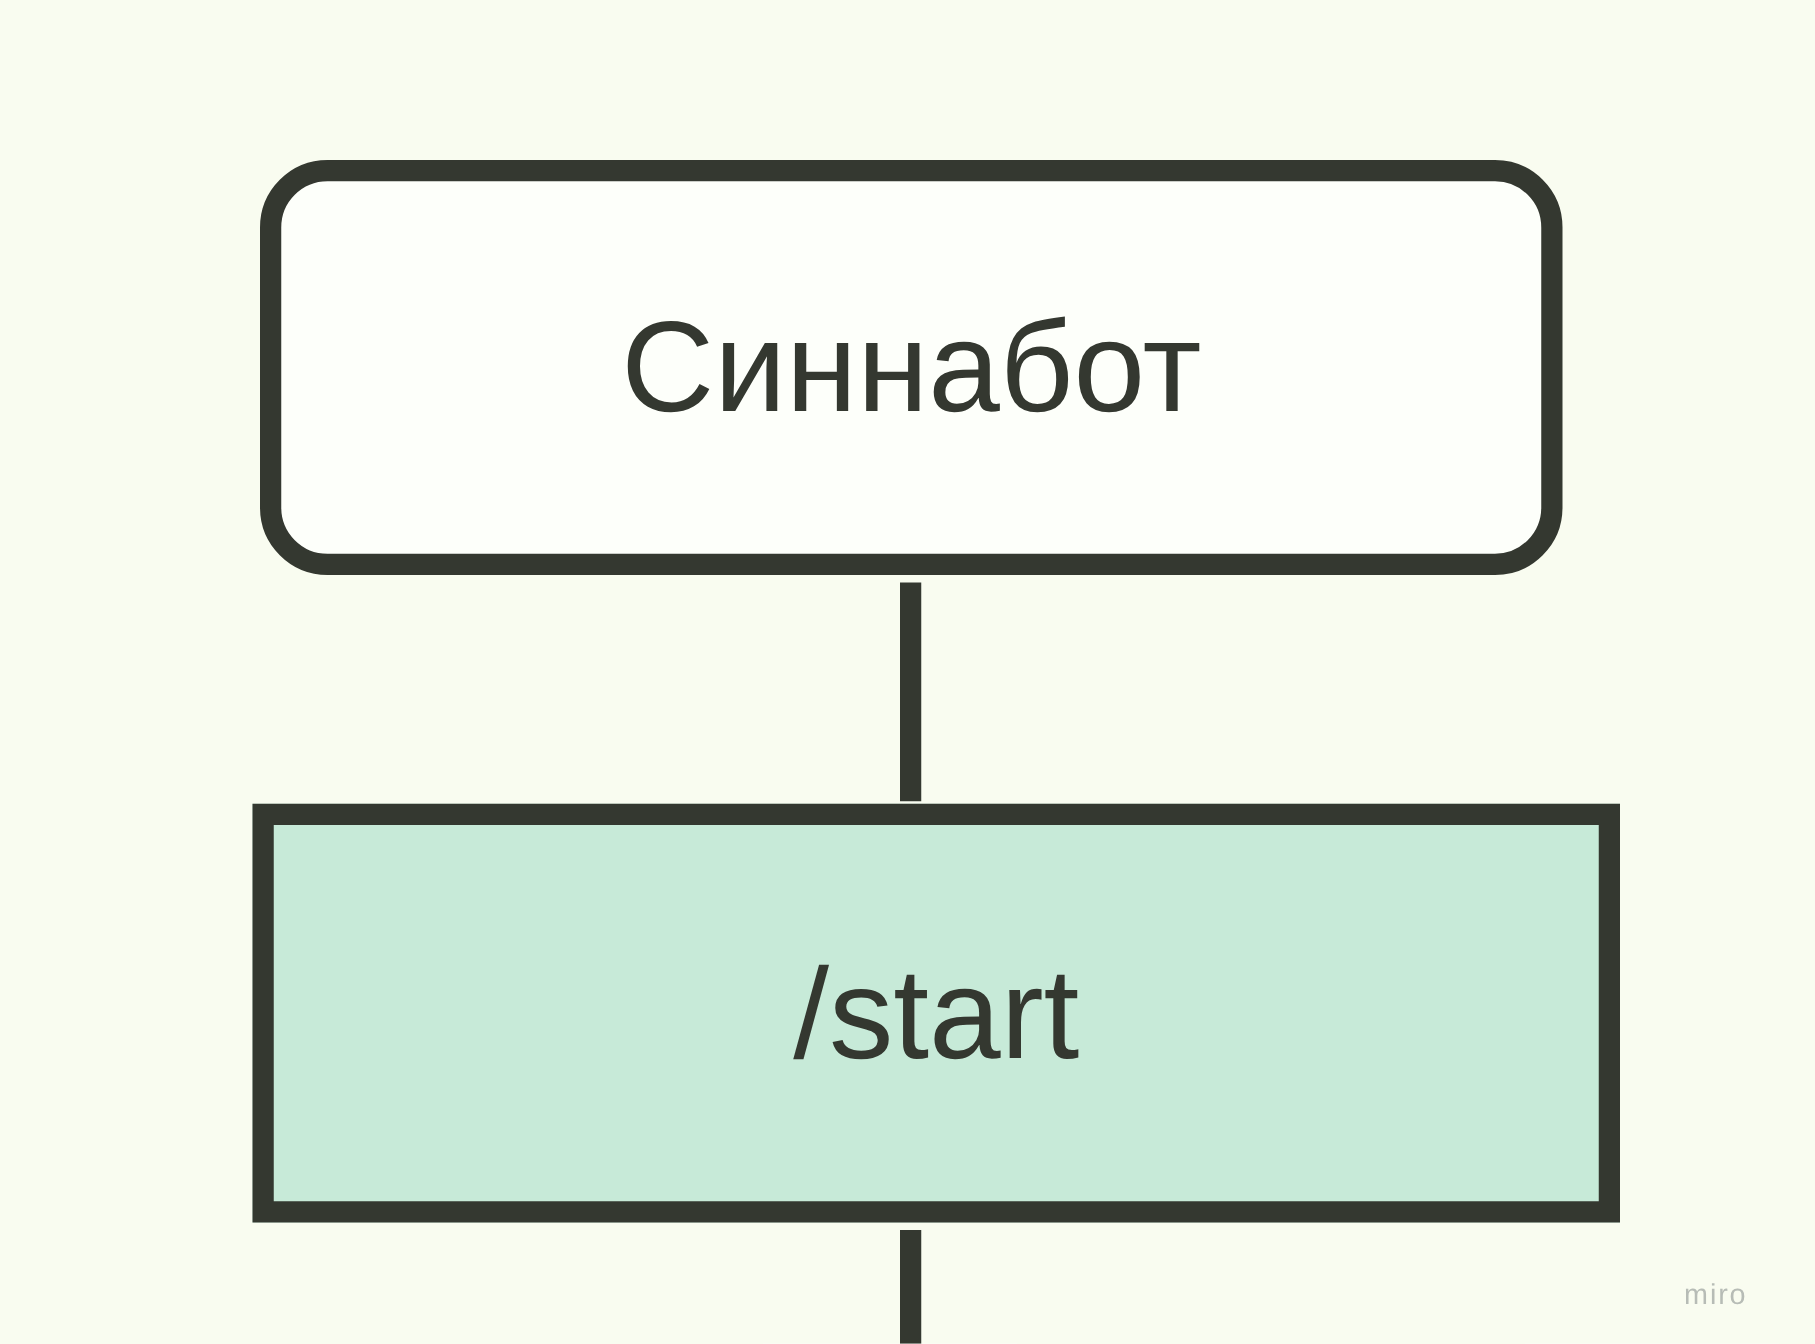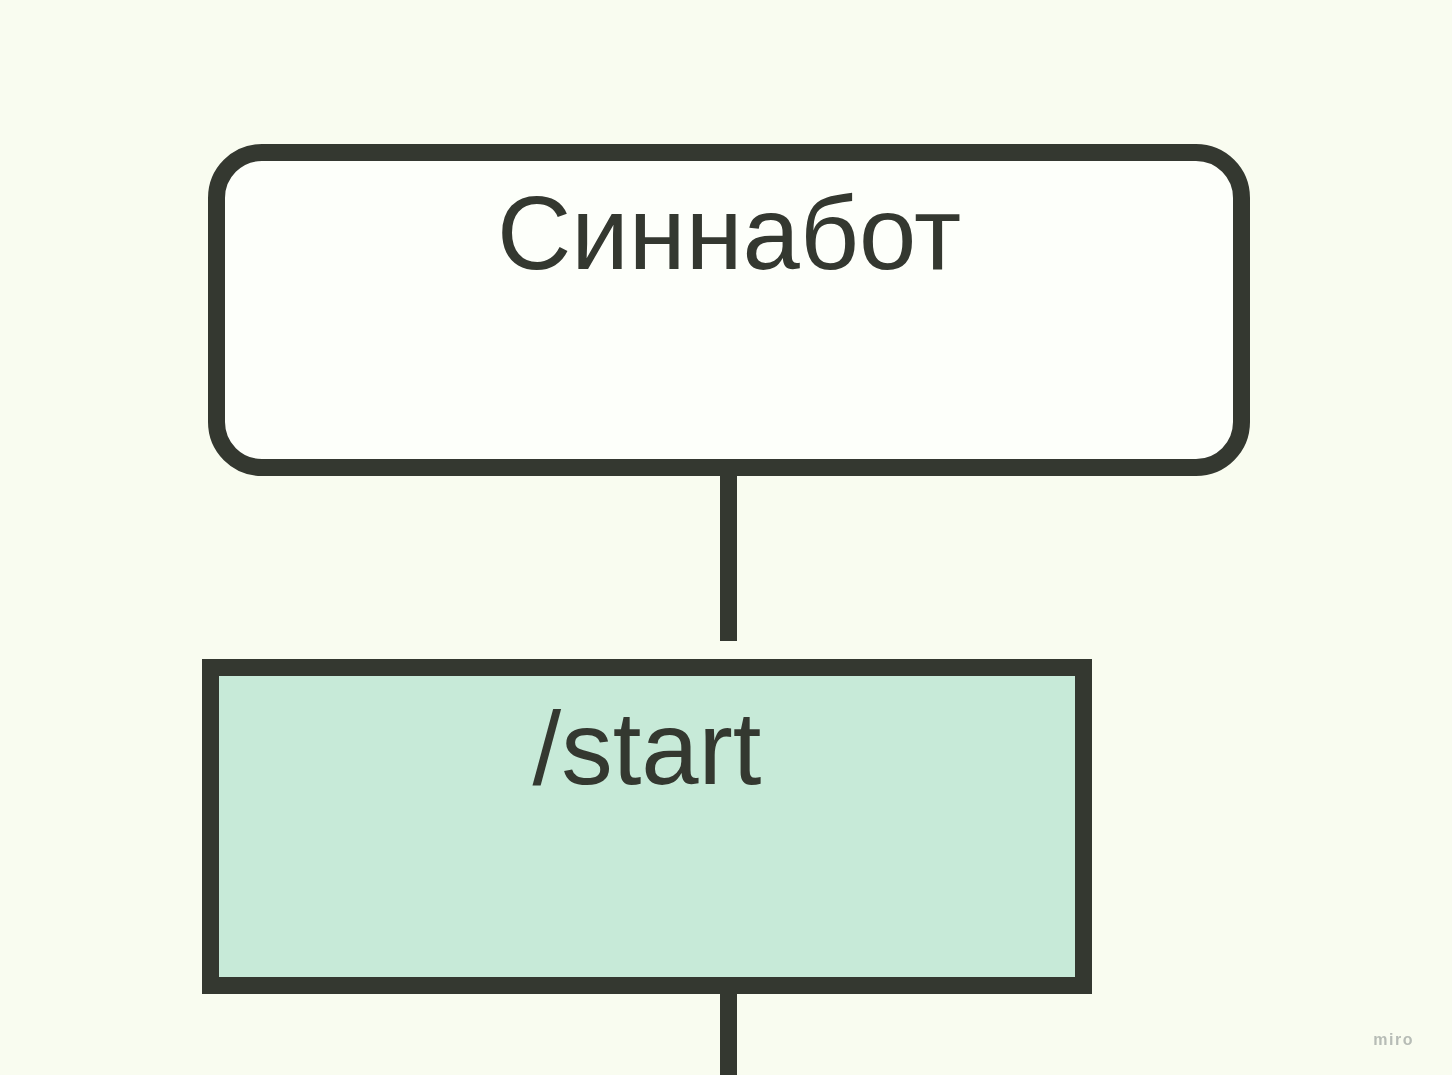--- a/index.html
+++ b/index.html
@@ -10,65 +10,65 @@
   }
   .board {
     position: relative;
     width: 1452px;
     height: 1075px;
     overflow: hidden;
   }
   .node {
     position: absolute;
     display: flex;
+    align-items: center;
     justify-content: center;
     text-align: center;
-    margin-top: 16px;
   }
   .node .label {
     font-size: 103px;
     line-height: 146px;
     font-weight: 400;
   }
   .node .label span { display: block; }
   .node-rounded {
     left: 208px;
     top: 128px;
     width: 1042px;
     height: 332px;
     border: 17px solid;
     border-radius: 54px;
   }
   .node-rect {
     left: 202px;
     top: 643px;
-    width: 890px;
+    width: 1094px;
     height: 335px;
     border: 17px solid;
   }
   .connector {
     position: absolute;
     width: 17px;
   }
   .connector-1 {
     left: 720px;
     top: 466px;
     height: 175px;
   }
   .connector-2 {
     left: 720px;
     top: 984px;
     height: 91px;
   }
   .watermark {
     position: absolute;
-    right: 38px;
+    right: 54px;
     bottom: 26px;
-    font-size: 16px;
-    font-weight: 700;
+    font-size: 23px;
+    font-weight: 400;
     letter-spacing: 1.5px;
   }
 </style>
 </head>
 <body>
 
 <div class="board" style="background-color: rgb(249, 252, 240);">
 
   <div class="node node-rounded" style="background-color: rgb(253, 255, 250); border-color: rgb(52, 56, 48); color: rgb(52, 56, 48);">
     <div class="label">

